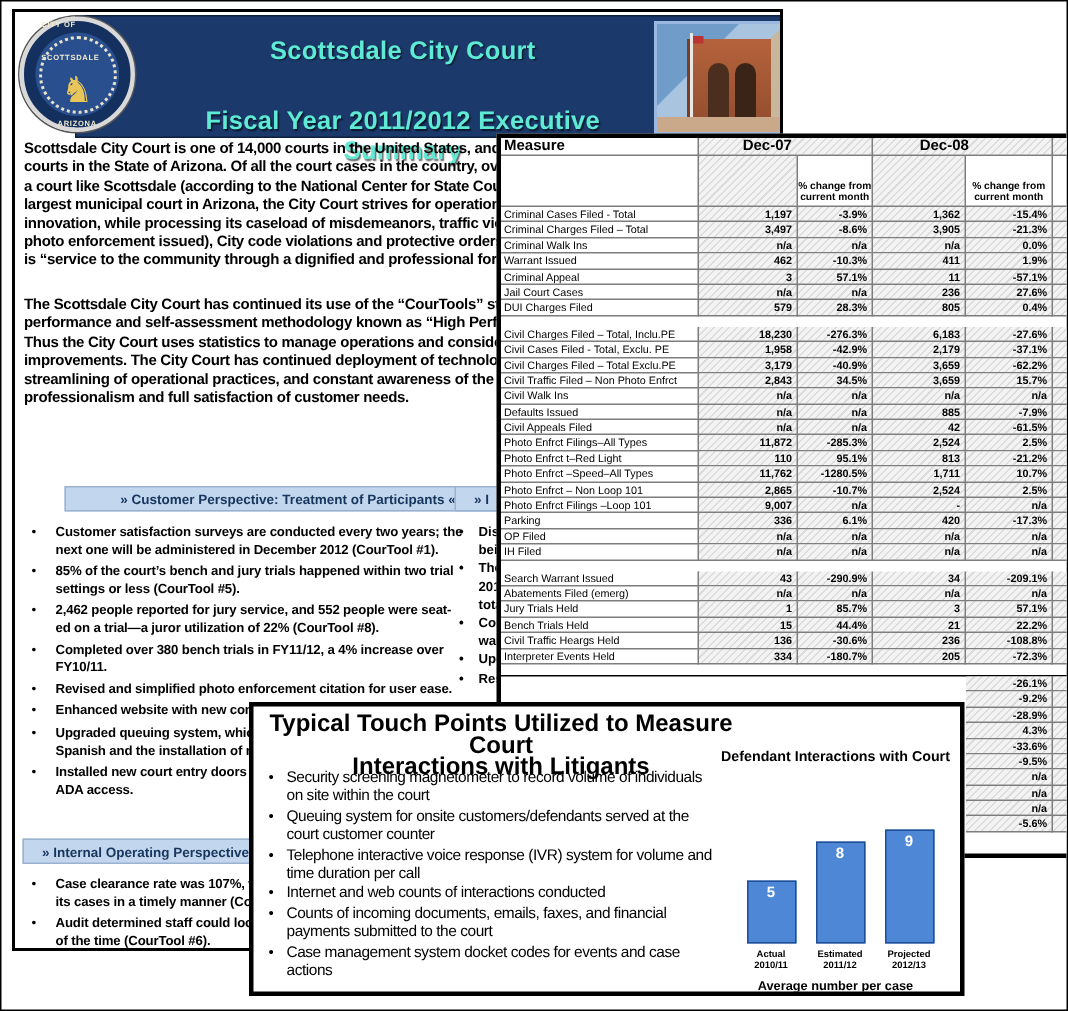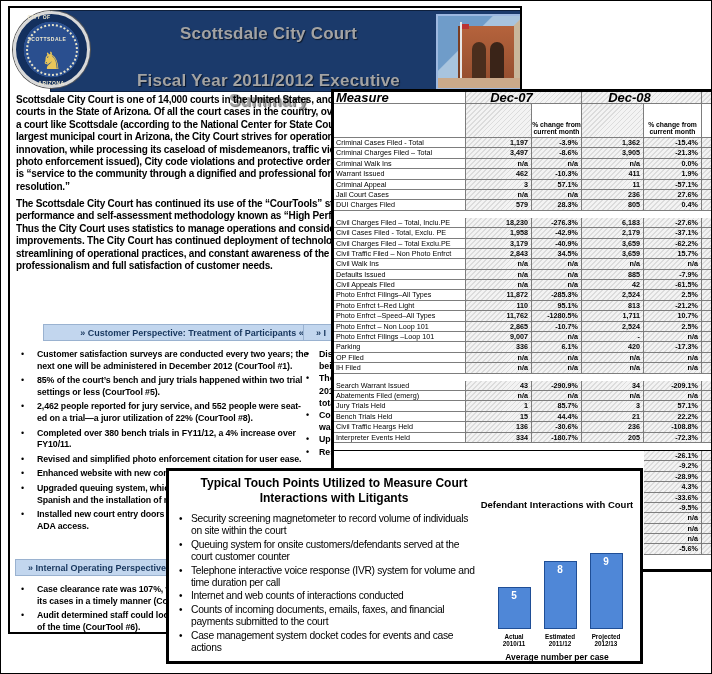--- a/index.html
+++ b/index.html
@@ -13,21 +13,21 @@
   
   .doc {
     position:absolute; left:7px; top:5px; width:514px; height:628px;
     background:#fff; border:2px solid #000; overflow:hidden; z-index:1;
   }
   .banner {
     position:absolute; left:40px; top:2px; width:472px; height:82px;
     background:#1b3a6b; border:1px solid #0d1f3c;
   }
   .banner-title { position:absolute; left:60px; right:95px; top:13px; text-align:center;
-    color:#a3a3a3; font-weight:bold; font-size:17px; letter-spacing:0.2px;
+    color:#5eead4; font-weight:bold; font-size:17px; letter-spacing:0.2px;
     text-shadow:1px 1px 1px rgba(0,0,0,0.6); }
   .banner-title2 { top:60px; }
   .seal {
     position:absolute; left:3px; top:3px; width:77px; height:77px; border-radius:50%;
     background:radial-gradient(circle at 50% 50%, #2a4f8f 0 55%, #14305e 56% 100%);
     border:3px solid #d9d9d9; box-shadow:0 0 0 1px #555;
     display:flex; align-items:center; justify-content:center; z-index:3;
   }
   .seal-inner {
     width:52px; height:52px; border-radius:50%; border:2px dotted #e8e4c9;
@@ -77,36 +77,36 @@
   }
   .t-date { height:12px; line-height:12px; font-style:italic; font-size:8px; font-weight:bold;
     text-align:center; width:280px; border-bottom:1px solid #444; }
   .t-row { display:flex; width:382px; }
   .t-cell { border-right:1px solid #7d7d7d; border-bottom:1px solid #7d7d7d; overflow:hidden; }
   .c-label { width:132px; padding:0 0 0 2px; }
   .c-v1 { width:66px; } .c-p1 { width:50px; } .c-v2 { width:62px; } .c-p2 { width:58px; }
   .c-x { width:14px; border-right:none; }
   .num { text-align:right; padding-right:3px; font-weight:bold; }
   .hatch { background:repeating-linear-gradient(135deg,#dcdcdc 0 1px,#f3f3f3 1px 3.5px); }
-  .hdr-row .t-cell { height:12px; line-height:12px; font-weight:bold; font-size:13px;font-style:italic; }
+  .hdr-row .t-cell { height:12px; line-height:12px; font-weight:bold; font-size:10px; }
   .hdr-group { text-align:right; padding-right:24px; }
   .sub-row .t-cell { height:34px; }
   .pct-head { font-size:6.8px; font-weight:bold; text-align:center;
     display:flex; align-items:flex-end; justify-content:center; line-height:7.6px; padding-bottom:1px; }
   .data-row .t-cell { height:10.4px; line-height:10.4px; }
   .blank-row .t-cell { height:7px; border-right:none; border-bottom:none; }
   .gap-row .t-cell { height:8px; border-right:none; border-bottom:1px solid #000; }
   .tail-row .c-label, .tail-row .c-v1, .tail-row .c-p1, .tail-row .c-v2 { border:none; }
 
   
   .overlay {
     position:absolute; left:165px; top:467px; width:477px; height:196px;
     background:#fff; border:3px solid #000; z-index:3; overflow:hidden;
   }
-  .ov-title { text-align:center; font-weight:bold; font-size:12px; line-height:14.5px;
+  .ov-title { text-align:center; font-weight:bold; font-size:16px; line-height:14.5px;
     margin-top:5px; width:330px; }
   .ov-bullets { position:absolute; left:6px; top:42px; width:300px; }
   .ov-item { position:relative; padding-left:16px; margin-bottom:1px; }
   .ov-item .dot { position:absolute; left:4px; top:0; font-size:10px; }
   .ov-text { font-size:10.3px; font-weight:normal; line-height:12.4px; letter-spacing:-0.3px; }
 
   
   .chart { position:absolute; left:302px; top:18px; width:172px; height:172px; }
   .ch-title { text-align:center; font-weight:bold; font-size:9.5px; margin-top:10px; }
   .ch-plot { position:absolute; left:12px; right:6px; top:36px; height:104px; }
@@ -149,21 +149,20 @@
     </div>
 
     <div class="body-text" style="top:86px;" id="para1">
         <div class="tline">Scottsdale City Court is one of 14,000 courts in the United States, and one of 84</div>
         <div class="tline">courts in the State of Arizona.  Of all the court cases in the country, over 60% ta</div>
         <div class="tline">a court like Scottsdale (according to the National Center for State Courts). As th</div>
         <div class="tline">largest municipal court in Arizona, the City Court strives for operational excelle</div>
         <div class="tline">innovation, while processing its caseload of misdemeanors, traffic violations (o</div>
         <div class="tline">photo enforcement issued),  City code violations and protective orders.  The Co</div>
         <div class="tline">is “service to the community through a dignified and professional forum for cas</div>
-        <div class="tline">resolution.”</div>
       </div>
     <div class="body-text" style="top:190px;" id="para2">
         <div class="tline">The Scottsdale City Court has continued its use of the “CourTools” statistical m</div>
         <div class="tline">performance and self-assessment methodology known as “High Performance C</div>
         <div class="tline">Thus the City Court uses statistics to manage operations and consider ongoing</div>
         <div class="tline">improvements.  The City Court has continued deployment of technology, enha</div>
         <div class="tline">streamlining  of operational practices, and constant awareness of the importan</div>
         <div class="tline">professionalism and full satisfaction of customer needs.</div>
       </div>
 

